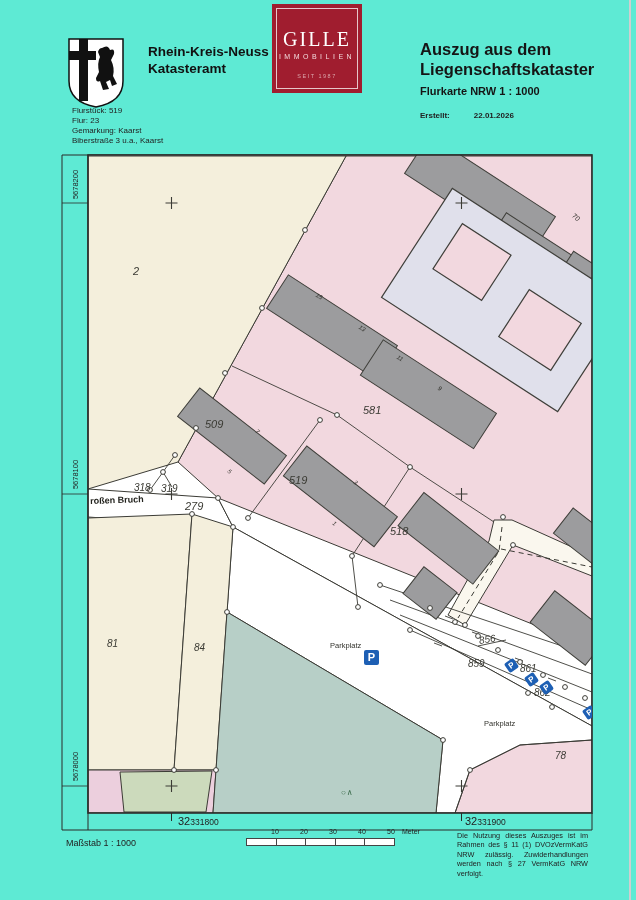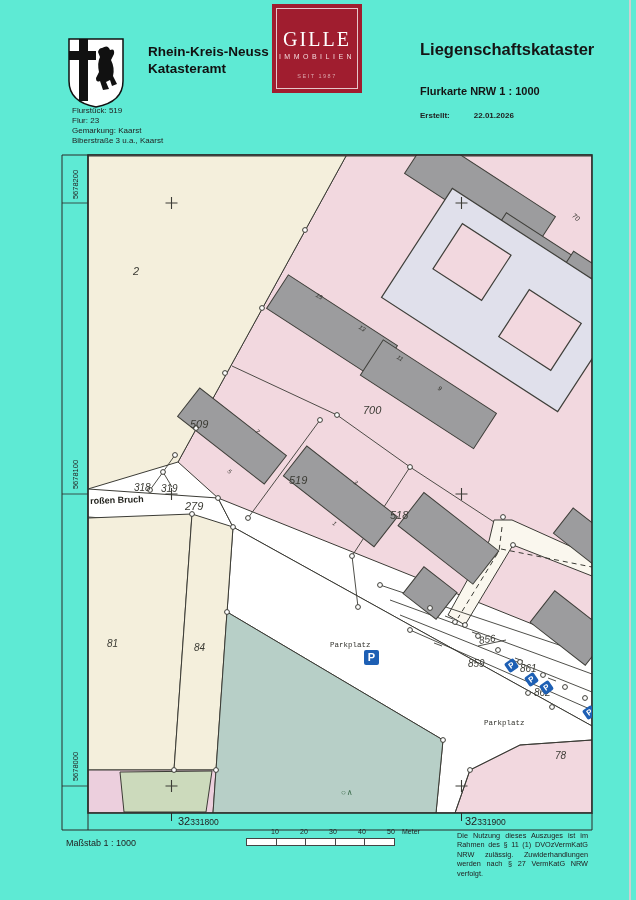--- a/index.html
+++ b/index.html
@@ -17,21 +17,21 @@
   .doc-title{left:420px;top:40px;font-size:16.5px;font-weight:bold;line-height:1.2;color:#151515;}
   .doc-subtitle{left:420px;top:85px;font-size:11px;font-weight:bold;color:#151515;}
   .created{left:420px;top:111px;font-size:8px;font-weight:bold;color:#222;}
   .created .date{margin-left:24px;}
   
   .map-clip{left:88px;top:155px;width:504px;height:658px;overflow:hidden;}
   .ml{position:absolute;font-style:italic;color:#3a3a33;white-space:nowrap;font-size:11px;transform-origin:left top;}
   .ml.sm{font-size:10px;}
   .hn{position:absolute;font-style:italic;color:#2e2e28;font-size:6px;transform-origin:left top;white-space:nowrap;}
   .street{position:absolute;font-weight:bold;font-style:normal;font-size:9px;color:#23231e;transform:rotate(-2deg);transform-origin:left top;white-space:nowrap;}
-  .pk{position:absolute;font-size:7.5px;font-style:normal;color:#33332d;white-space:nowrap;font-family:Liberation Mono, monospace;}
+  .pk{position:absolute;font-size:7.5px;font-style:normal;color:#33332d;white-space:nowrap;}
   .pbox{position:absolute;background:#1d5fb4;color:#fff;font-weight:bold;text-align:center;border-radius:2px;}
   .pbox.big{width:15px;height:15px;font-size:11px;line-height:15px;}
   .pbox.small{width:11px;height:11px;font-size:8px;line-height:11px;transform:rotate(-35deg);}
   .tree{position:absolute;color:#3a6b4a;font-size:8px;letter-spacing:1px;}
   
   .gl{position:absolute;font-size:7.5px;color:#222;transform:rotate(-90deg);transform-origin:center center;width:40px;text-align:center;}
   .bc{position:absolute;font-size:8.5px;color:#222;white-space:nowrap;}
   .bc .zone{font-size:11px;}
   
   .scale-label{left:66px;top:838px;font-size:9px;color:#222;}
@@ -67,20 +67,21 @@
   </div>
 
   <div class="abs logo">
     <div class="logo-inner"></div>
     <div class="logo-name">GILLE</div>
     <div class="logo-sub">IMMOBILIEN</div>
     <div class="logo-since">SEIT 1987</div>
   </div>
 
   <div class="abs doc-title">
+    <div>Auszug aus dem</div>
     <div>Liegenschaftskataster</div>
   </div>
   <div class="abs doc-subtitle">Flurkarte NRW 1 : 1000</div>
   <div class="abs created">
     <span>Erstellt:</span><span class="date">22.01.2026</span>
   </div>
 
   <svg class="abs" style="left:0;top:0" width="636" height="900" viewBox="0 0 636 900">
     <defs>
         <clipPath id="mapclip">
@@ -216,24 +217,24 @@
   <div class="abs bc" style="left:465px;top:815px">
     <span class="zone">32</span><span>331900</span>
   </div>
 
   <div class="abs map-clip">
     <div class="ml" style="left:45px;top:110px">2</div>
     <div class="ml sm" style="left:46px;top:327px">318</div>
     <div class="ml sm" style="left:73px;top:328px">319</div>
     <div class="ml" style="left:97px;top:345px">279</div>
     <div class="street" style="left:2px;top:341px">roßen Bruch</div>
-    <div class="ml" style="left:102px;top:263px">509</div>
-    <div class="ml" style="left:275px;top:249px">700</div>
+    <div class="ml" style="left:117px;top:263px">509</div>
+    <div class="ml" style="left:275px;top:249px">581</div>
     <div class="ml" style="left:201px;top:319px">519</div>
-    <div class="ml" style="left:302px;top:354px">518</div>
+    <div class="ml" style="left:302px;top:370px">518</div>
     <div class="ml sm" style="left:19px;top:483px">81</div>
     <div class="ml sm" style="left:106px;top:487px">84</div>
     <div class="ml sm" style="left:390px;top:480px;transform:rotate(-9deg)">856</div>
     <div class="ml sm" style="left:380px;top:503px">859</div>
     <div class="ml sm" style="left:432px;top:508px">861</div>
     <div class="ml sm" style="left:446px;top:532px">862</div>
     <div class="ml sm" style="left:504px;top:532px">865</div>
     <div class="ml sm" style="left:467px;top:595px">78</div>
 
     <div class="pk" style="left:242px;top:486px">Parkplatz</div>

